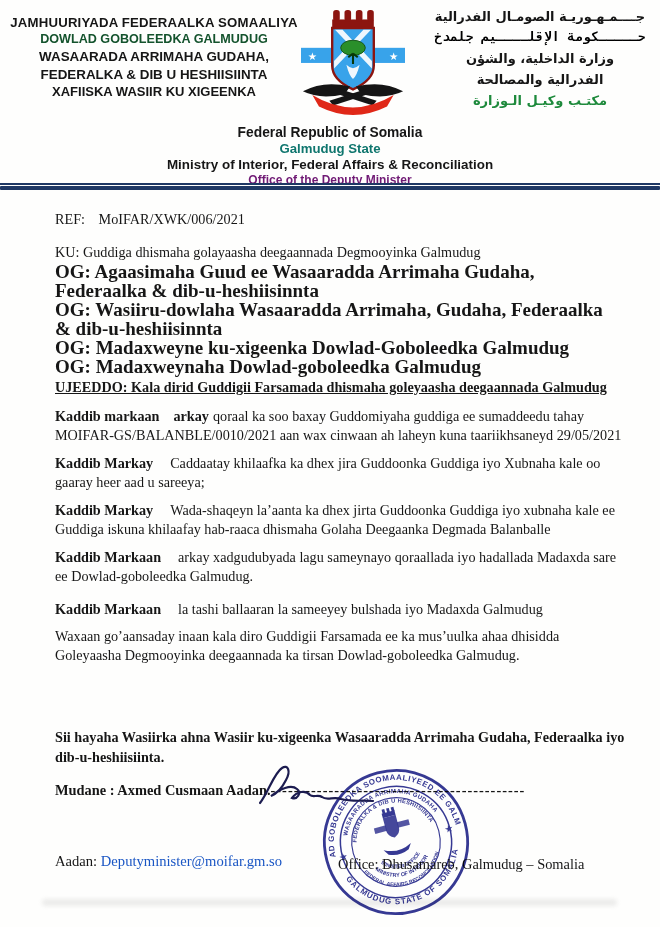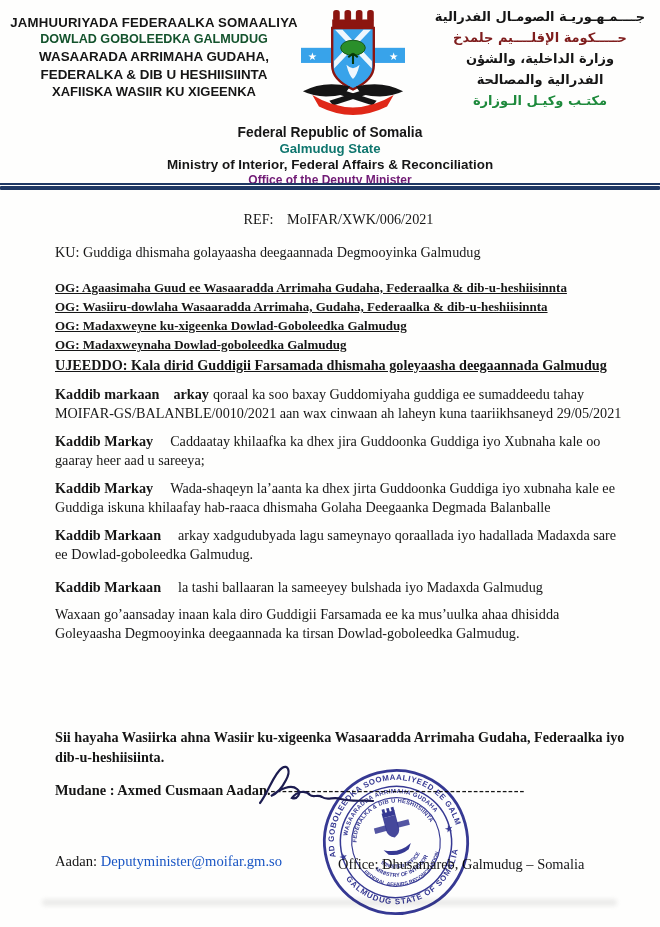--- a/index.html
+++ b/index.html
@@ -9,43 +9,43 @@
   
   .hdr-left{position:absolute;left:8px;top:14px;width:292px;text-align:center;
             font-family:"Liberation Sans", sans-serif;font-weight:bold;line-height:1.32;}
   .hl1{font-size:13.2px;letter-spacing:.2px;}
   .hl2{font-size:12.6px;color:#14532d;}
   .hl3,.hl4{font-size:13.4px;}
   .hl5{font-size:13px;}
 
   .hdr-right{position:absolute;right:4px;top:6px;width:232px;text-align:center;direction:rtl;
              font-family:"DejaVu Sans", sans-serif;font-weight:bold;font-size:13px;line-height:1.62;}
-  .ar2{color:#7f1d1d;}
+  .ar2{color:#000000;font-family:Liberation Mono, monospace;}
   .ar5{color:#1e8a3c;}
 
   .emblem{position:absolute;left:301px;top:6px;width:104px;height:112px;}
 
   .hdr-center{position:absolute;left:0;top:125px;width:660px;text-align:center;
               font-family:"Liberation Sans", sans-serif;line-height:1.18;}
   .hc1{font-size:13.8px;font-weight:bold;}
   .hc2{font-size:13.2px;font-weight:bold;color:#0f766e;}
   .hc3{font-size:13.4px;font-weight:bold;}
   .hc4{font-size:12px;font-weight:bold;color:#701a75;}
 
   .divider{position:absolute;left:0;top:183px;width:660px;}
   .divider .thin{height:2px;background:#1f3864;}
   .divider .gap{height:1px;background:#fefefd;}
   .divider .thick{height:4px;background:#1f3864;border-radius:1px;}
 
   
   .doc-body{position:absolute;left:55px;top:200px;width:567px;font-size:14.2px;line-height:19px;}
-  .ref-line{margin-top:10px;text-align:center;}
+  .ref-line{margin-top:10px;}
   .ref-label{margin-right:10px;}
   .to-line{margin-top:14px;}
-  .og-block{margin-top:16px;font-weight:bold;font-size:13px;text-decoration:underline;}
+  .og-block{margin-top:0;font-weight:bold;font-size:19px;}
   .subject{margin-top:2px;font-weight:bold;text-decoration:underline;}
   .para{margin:0;}
   .p1{margin-top:10px;} .p2{margin-top:9px;} .p3{margin-top:9px;}
   .p4{margin-top:9px;} .p5{margin-top:14px;} .p6{margin-top:8px;}
   .lead{font-weight:bold;margin-right:17px;}
   .lead2{font-weight:bold;margin-right:4px;}
 
   .closing{position:absolute;left:55px;top:728px;width:572px;font-weight:bold;
            font-size:14.2px;line-height:19.5px;}
   .mudane{position:absolute;left:55px;top:782px;width:560px;font-weight:bold;font-size:14.4px;

